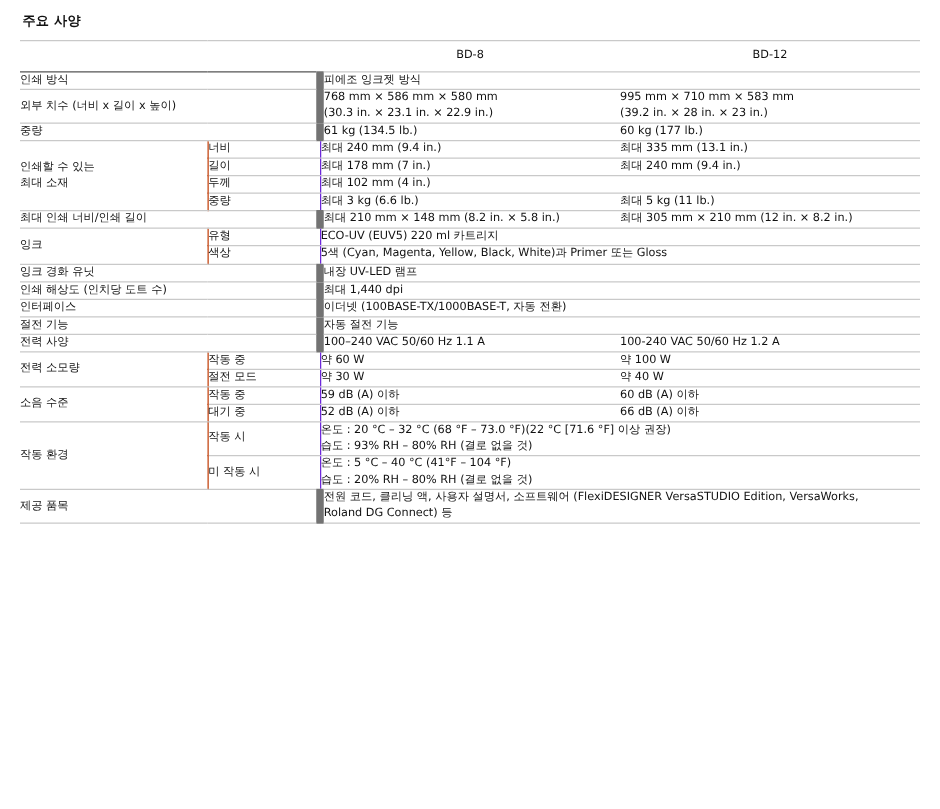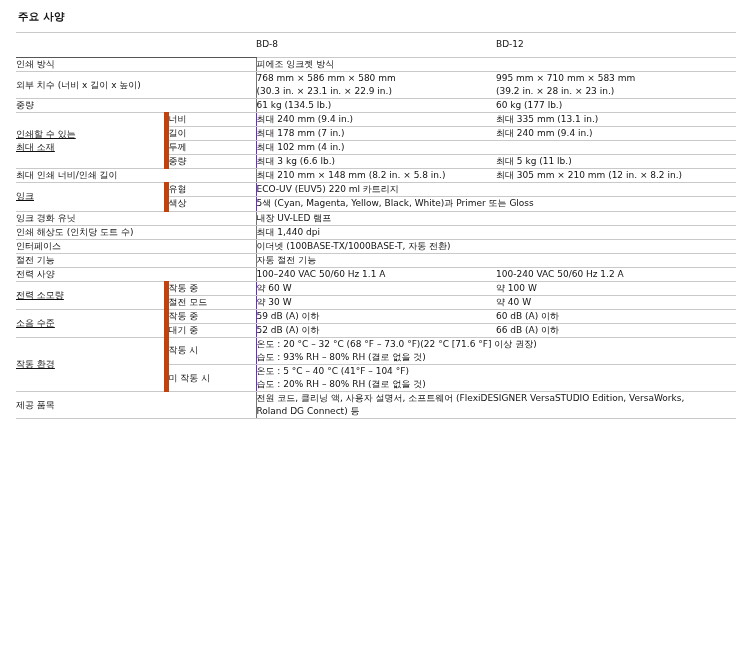--- a/index.html
+++ b/index.html
@@ -40,52 +40,52 @@
     padding: 0;
     vertical-align: middle;
     font-weight: normal;
     font-size: 9px;
     line-height: 1.45;
   }
   .hdr-row td {
     border-top: none;
     border-bottom: 1px solid #555;
     height: 24px;
+    text-align: center;
     font-weight: bold;
     font-size: 10px;
     padding: 2px 0 6px 0;
   }
   .hdr-blank {
     border-bottom: 1px solid #555 !important;
   }
   .lbl {
     padding: 7px 0 7px 8px;
     font-weight: bold;
     font-size: 9px;
     color: #111;
-    border-right: 1px solid #737373;
+    border-right: 6px solid #737373;
   }
   .sublbl {
     padding: 7px 0 7px 12px;
     font-weight: bold;
     font-size: 9px;
     color: #111;
     border-right: 1px solid #6d28d9;
   }
   .val {
     padding: 7px 6px;
     font-size: 9px;
     color: #111;
   }
   .grpcell {
-    border-right: 5px solid #c2410c;
+    border-right: 1px solid #c2410c;
     padding: 7px 0 7px 8px;
     font-weight: bold;
     vertical-align: middle;
-    text-decoration: underline;
   }
   .two-line {
     line-height: 1.5;
   }
   .col-label { width: 150px; }
   .col-sublabel { width: 90px; }
   .col-v1 { width: 240px; }
   .col-v2 { width: 240px; }
 </style>
 </head>

